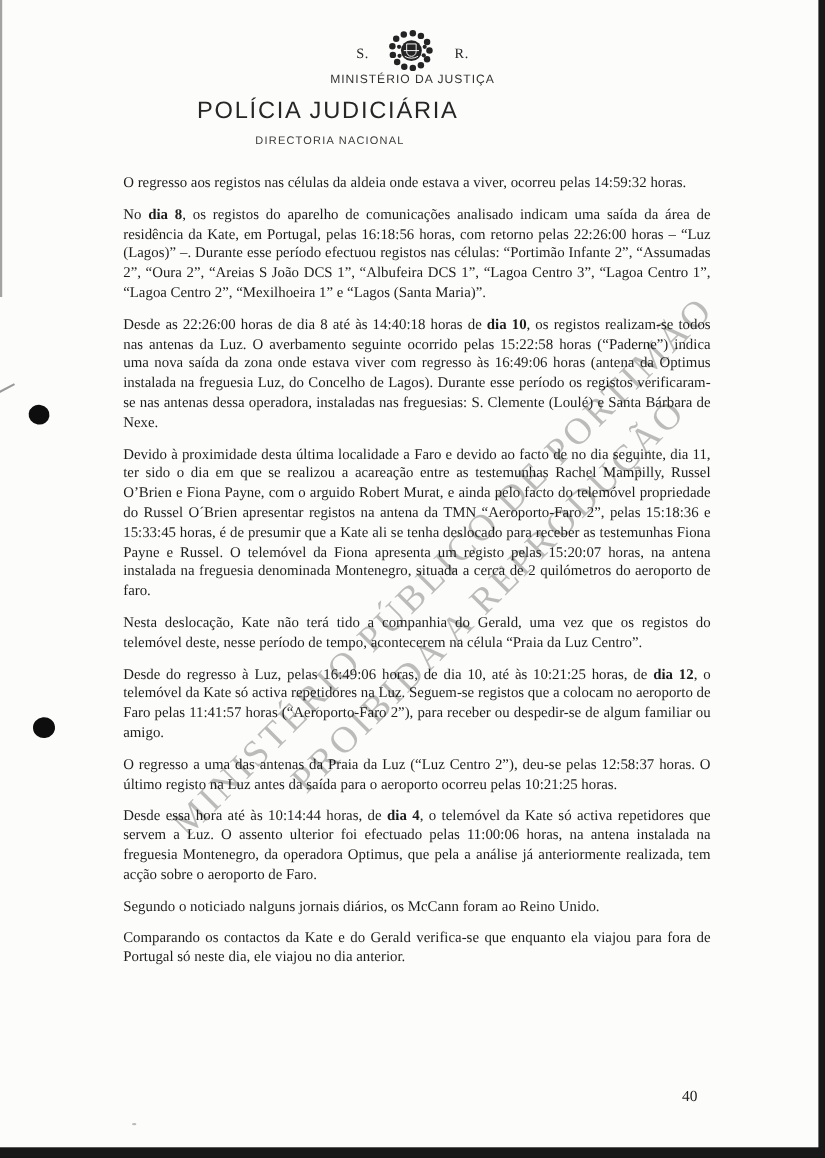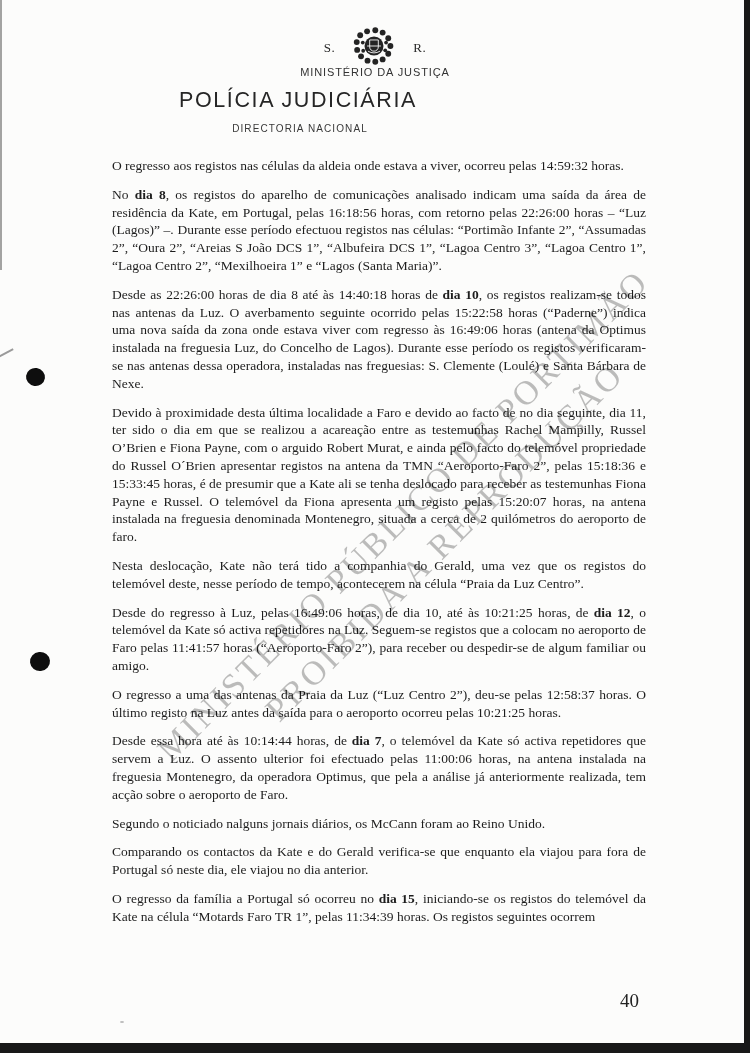--- a/index.html
+++ b/index.html
@@ -64,21 +64,21 @@
     white-space: nowrap;
     transform-origin: 0 0;
     transform: rotate(-45deg);
     z-index: 3; pointer-events: none;
   }
   .wm-1 { left: 150px; top: 742px; }
   .wm-2 { left: 258px; top: 702px; }
 
   .page-number {
     position: absolute; left: 620px; top: 990px;
-    font-size: 19px; color: #222;
+    font-size: 14px; color: #222;
   }
   .speck { position: absolute; left: 120px; top: 1021px; width: 4px; height: 2px; background: #bbb; border-radius: 50%; }
 </style>
 </head>
 <body>
 
 <div class="page">
 
   <div class="header">
     <div class="crest-row">
@@ -123,24 +123,23 @@
   <div class="wm wm-2">PROIBIDA A REPRODUÇÃO</div>
 
   <div class="doc-body">
       <p class="para"><span>O regresso aos registos nas células da aldeia onde estava a viver, ocorreu pelas 14:59:32 horas.</span></p>
       <p class="para"><span>No </span><span class="b">dia 8</span><span>, os registos do aparelho de comunicações analisado indicam uma saída da área de residência da Kate, em Portugal, pelas 16:18:56 horas, com retorno pelas 22:26:00 horas – “Luz (Lagos)” –. Durante esse período efectuou registos nas células: “Portimão Infante 2”, “Assumadas 2”, “Oura 2”, “Areias S João DCS 1”, “Albufeira DCS 1”, “Lagoa Centro 3”, “Lagoa Centro 1”, “Lagoa Centro 2”, “Mexilhoeira 1” e “Lagos (Santa Maria)”.</span></p>
       <p class="para"><span>Desde as 22:26:00 horas de dia 8 até às 14:40:18 horas de </span><span class="b">dia 10</span><span>, os registos realizam-se todos nas antenas da Luz. O averbamento seguinte ocorrido pelas 15:22:58 horas (“Paderne”) indica uma nova saída da zona onde estava viver com regresso às 16:49:06 horas (antena da Optimus instalada na freguesia Luz, do Concelho de Lagos). Durante esse período os registos verificaram-se nas antenas dessa operadora, instaladas nas freguesias: S. Clemente (Loulé) e Santa Bárbara de Nexe.</span></p>
       <p class="para"><span>Devido à proximidade desta última localidade a Faro e devido ao facto de no dia seguinte, dia 11, ter sido o dia em que se realizou a acareação entre as testemunhas Rachel Mampilly, Russel O’Brien e Fiona Payne, com o arguido Robert Murat, e ainda pelo facto do telemóvel propriedade do Russel O´Brien apresentar registos na antena da TMN “Aeroporto-Faro 2”, pelas 15:18:36 e 15:33:45 horas, é de presumir que a Kate ali se tenha deslocado para receber as testemunhas Fiona Payne e Russel. O telemóvel da Fiona apresenta um registo pelas 15:20:07 horas, na antena instalada na freguesia denominada Montenegro, situada a cerca de 2 quilómetros do aeroporto de faro.</span></p>
       <p class="para"><span>Nesta deslocação, Kate não terá tido a companhia do Gerald, uma vez que os registos do telemóvel deste, nesse período de tempo, acontecerem na célula “Praia da Luz Centro”.</span></p>
       <p class="para"><span>Desde do regresso à Luz, pelas 16:49:06 horas, de dia 10, até às 10:21:25 horas, de </span><span class="b">dia 12</span><span>, o telemóvel da Kate só activa repetidores na Luz. Seguem-se registos que a colocam no aeroporto de Faro pelas 11:41:57 horas (“Aeroporto-Faro 2”), para receber ou despedir-se de algum familiar ou amigo.</span></p>
       <p class="para"><span>O regresso a uma das antenas da Praia da Luz (“Luz Centro 2”), deu-se pelas 12:58:37 horas. O último registo na Luz antes da saída para o aeroporto ocorreu pelas 10:21:25 horas.</span></p>
-      <p class="para"><span>Desde essa hora até às 10:14:44 horas, de </span><span class="b">dia 7</span><span>, o telemóvel da Kate só activa repetidores que servem a Luz. O assento ulterior foi efectuado pelas 11:00:06 horas, na antena instalada na freguesia Montenegro, da operadora Optimus, que pela a análise já anteriormente realizada, tem acção sobre o aeroporto de Faro.</span></p>
+      <p class="para"><span>Desde essa hora até às 10:14:44 horas, de </span><span class="b">dia 4</span><span>, o telemóvel da Kate só activa repetidores que servem a Luz. O assento ulterior foi efectuado pelas 11:00:06 horas, na antena instalada na freguesia Montenegro, da operadora Optimus, que pela a análise já anteriormente realizada, tem acção sobre o aeroporto de Faro.</span></p>
       <p class="para"><span>Segundo o noticiado nalguns jornais diários, os McCann foram ao Reino Unido.</span></p>
       <p class="para"><span>Comparando os contactos da Kate e do Gerald verifica-se que enquanto ela viajou para fora de Portugal só neste dia, ele viajou no dia anterior.</span></p>
-      <p class="para"><span>O regresso da família a Portugal só ocorreu no </span><span class="b">dia 15</span><span>, iniciando-se os registos do telemóvel da Kate na célula “Motards Faro TR 1”, pelas 11:34:39 horas. Os registos seguintes ocorrem</span></p>
     </div>
 
   <div class="page-number">40</div>
 
   <div class="hole hole-1"></div>
   <div class="hole hole-2"></div>
   <div class="edge-right"></div>
   <div class="edge-bottom"></div>
   <div class="edge-left"></div>
   <div class="scratch"></div>

